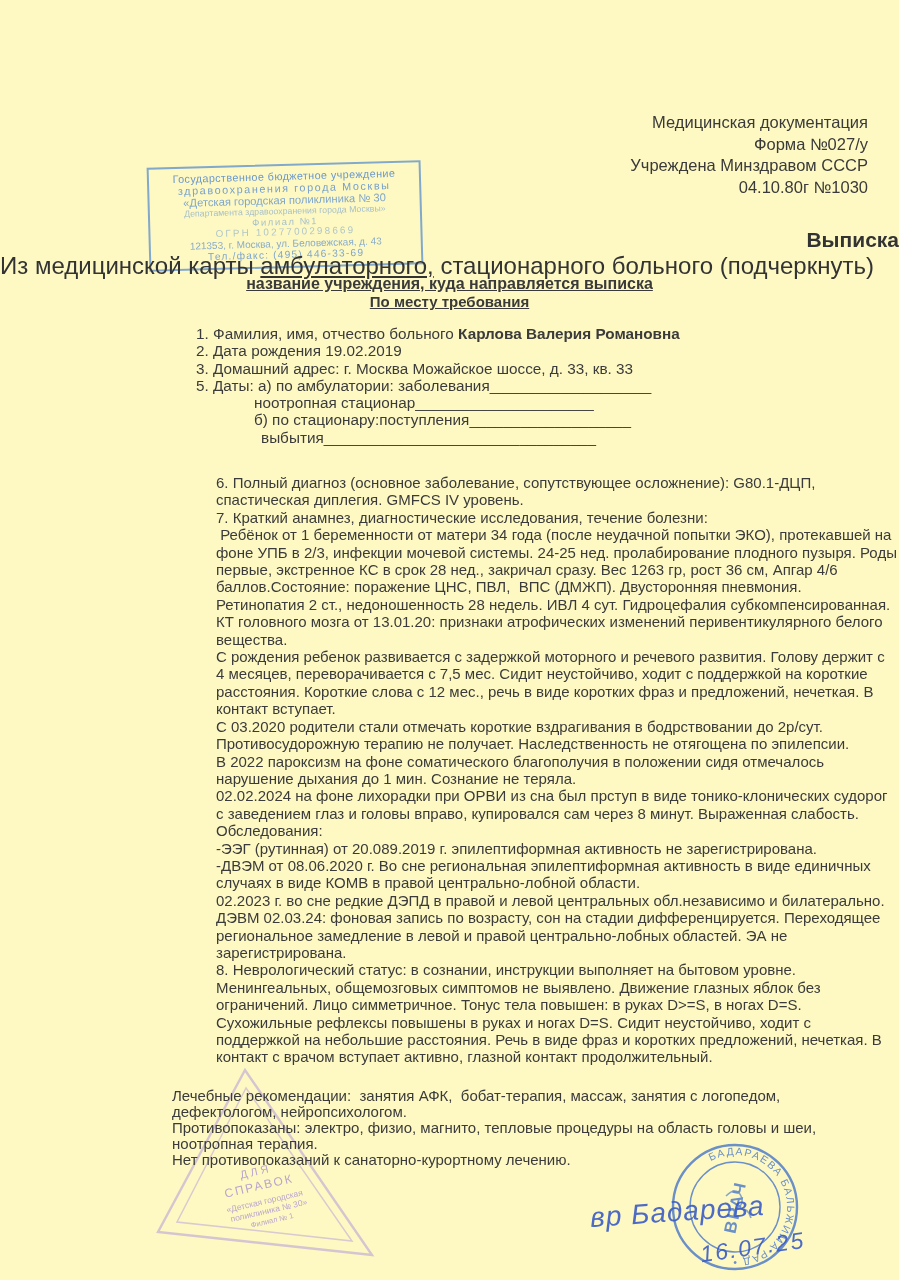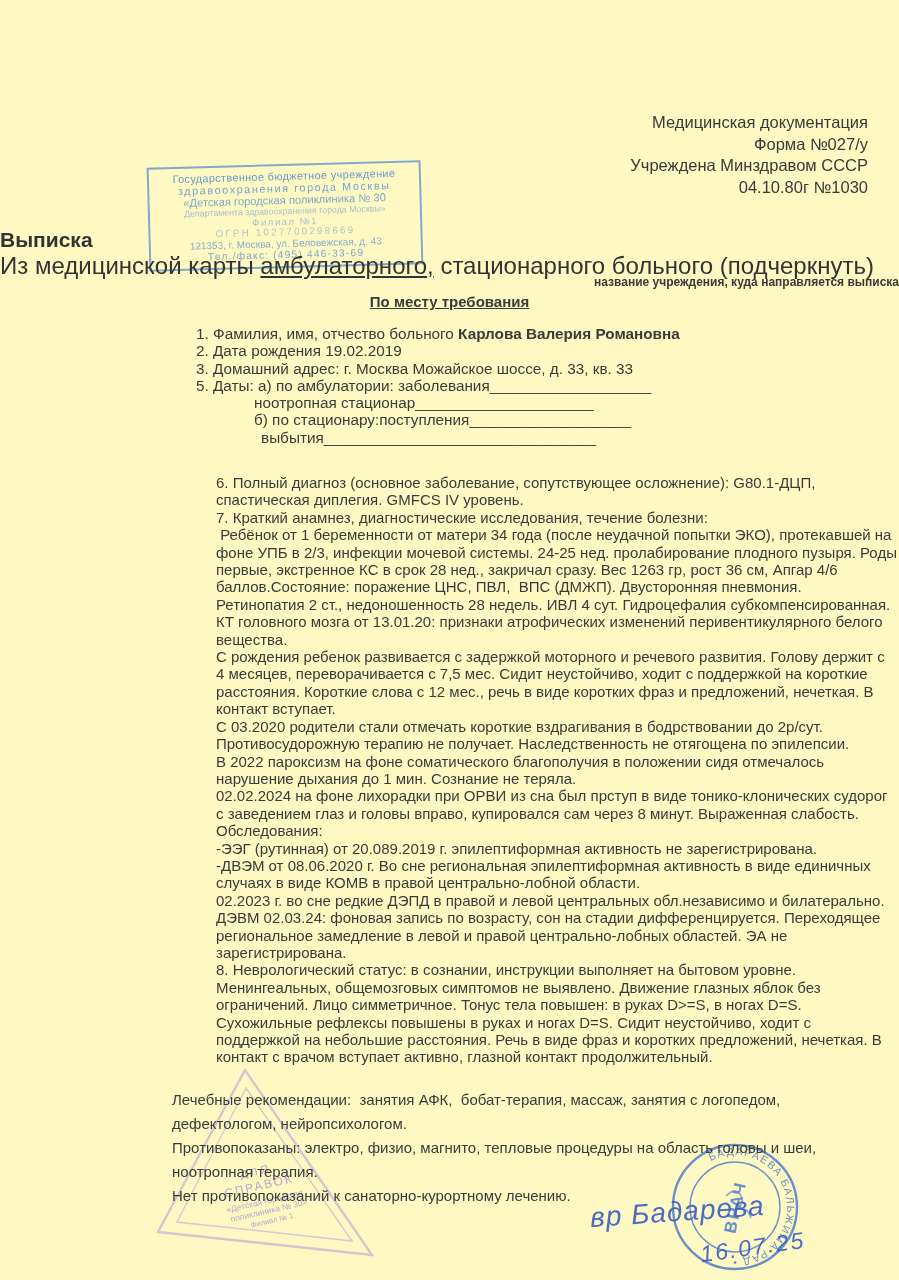--- a/index.html
+++ b/index.html
@@ -21,42 +21,42 @@
   .inst-stamp div{text-align:center;color:#4f86cf;white-space:nowrap;line-height:1.12;}
   .inst-stamp div:nth-child(1){font-size:10.8px;letter-spacing:.4px;opacity:.85;}
   .inst-stamp div:nth-child(2){font-size:10.8px;letter-spacing:1.6px;opacity:.78;}
   .inst-stamp div:nth-child(3){font-size:11.2px;opacity:.72;}
   .inst-stamp div:nth-child(4){font-size:8.8px;opacity:.5;}
   .inst-stamp div:nth-child(5){font-size:9.5px;letter-spacing:1.5px;opacity:.5;}
   .inst-stamp div:nth-child(6){font-size:9.8px;letter-spacing:2.2px;opacity:.45;}
   .inst-stamp div:nth-child(7){font-size:10px;opacity:.68;}
   .inst-stamp div:nth-child(8){font-size:10.2px;letter-spacing:1.2px;opacity:.72;}
   
-  .title{position:absolute;top:228px;left:0;width:100%;text-align:left;
+  .title{position:absolute;top:228px;left:0;width:100%;text-align:right;
          font-size:21px;font-weight:bold;color:#333;}
   .subtitle{position:absolute;top:252px;left:0;width:100%;text-align:left;
             font-size:24px;font-weight:normal;color:#333;}
   .subtitle .u{text-decoration:underline;}
-  .note{position:absolute;top:275px;left:0;width:100%;text-align:right;
-        font-size:12px;font-weight:bold;color:#3a3a3a;}
+  .note{position:absolute;top:275px;left:0;width:100%;text-align:center;
+        font-size:16px;font-weight:bold;color:#3a3a3a;text-decoration:underline;}
   .dest{position:absolute;top:293px;left:0;width:100%;text-align:center;
         font-size:15px;font-weight:bold;text-decoration:underline;color:#3a3a3a;}
   
   .fields{position:absolute;top:325px;left:196px;width:620px;
           font-size:15.3px;line-height:17.3px;}
   .fields .fline{white-space:pre;}
   .fields .sub{padding-left:58px;}
   .fields .sub2{padding-left:65px;}
   .fields b{font-weight:bold;}
   
   .bodytext{position:absolute;top:474px;left:172px;width:681px;
             font-size:15px;line-height:17.4px;z-index:3;margin-left:44px;}
   .bodytext p{margin:0;white-space:pre-wrap;}
   .recs{position:absolute;top:1088px;left:172px;width:700px;
-        font-size:15px;line-height:24px;z-index:3;}
+        font-size:15px;line-height:16px;z-index:3;}
   .recs p{margin:0;white-space:pre-wrap;}
   
   .tri-stamp{position:absolute;left:150px;top:1058px;z-index:1;}
   .round-stamp{position:absolute;left:668px;top:1140px;z-index:2;}
   .signature{
     position:absolute;left:590px;top:1196px;z-index:4;
     font-size:28px;font-style:oblique;letter-spacing:1px;
     color:#3a5cc5;transform:rotate(-4deg);opacity:.9;white-space:nowrap;
   }
   .sig-date{

